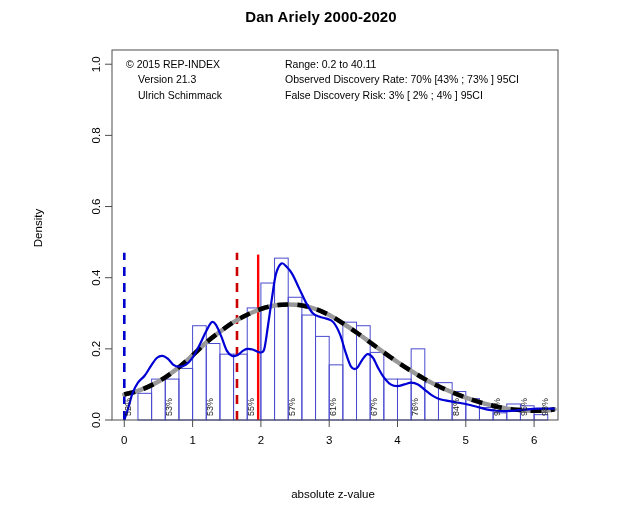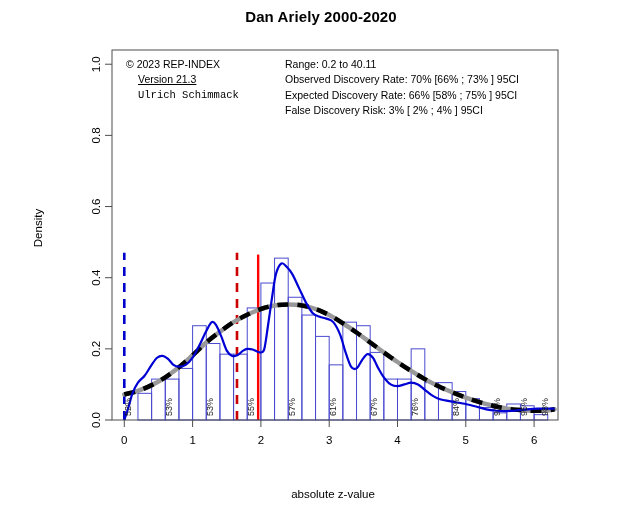--- a/index.html
+++ b/index.html
@@ -42,22 +42,22 @@
     white-space: nowrap;
   }
   #credit-block {
     left: 126px;
     top: 57px;
     text-align: left;
   }
   #credit-block .credit-line {
     display: block;
   }
-  #credit-block .credit-line.indent-1 { padding-left: 12px; text-decoration: underline; }
-  #credit-block .credit-line.indent-2 { padding-left: 12px; font-family: Liberation Mono, monospace; }
+  #credit-block .credit-line.indent-1 { padding-left: 12px; }
+  #credit-block .credit-line.indent-2 { padding-left: 12px; }
   #stats-block {
     left: 285px;
     top: 57px;
     text-align: left;
   }
   #stats-block .stat-line { display: block; }
   .axis-title {
     position: absolute;
     font-size: 11.5px;
   }
@@ -88,29 +88,28 @@
   }
 </style>
 </head>
 <body>
 
 <div id="figure">
 
   <div id="chart-title">Dan Ariely 2000-2020</div>
 
   <div class="anno-block" id="credit-block">
-    <span class="credit-line">© 2023 REP-INDEX</span>
+    <span class="credit-line">© 2015 REP-INDEX</span>
     <span class="credit-line indent-1">Version 21.3</span>
     <span class="credit-line indent-2">Ulrich Schimmack</span>
   </div>
 
   <div class="anno-block" id="stats-block">
     <span class="stat-line">Range: 0.2 to 40.11</span>
-    <span class="stat-line">Observed Discovery Rate: 70% [66% ; 73% ] 95CI</span>
-    <span class="stat-line">Expected Discovery Rate: 66% [58% ; 75% ] 95CI</span>
+    <span class="stat-line">Observed Discovery Rate: 70% [43% ; 73% ] 95CI</span>
     <span class="stat-line">False Discovery Risk: 3% [ 2% ; 4% ] 95CI</span>
   </div>
 
   <svg id="plot-svg" width="642" height="516">
     <g id="g-bars">
         <rect x="137.95405819295559" y="393.3173076923077" width="13.660030627871379" height="26.68269230769232" fill="none" stroke="#4a4ad0" stroke-width="1"></rect>
         <rect x="151.61408882082696" y="379.08653846153845" width="13.66003062787135" height="40.91346153846155" fill="none" stroke="#4a4ad0" stroke-width="1"></rect>
         <rect x="165.27411944869831" y="379.08653846153845" width="13.66003062787135" height="40.91346153846155" fill="none" stroke="#4a4ad0" stroke-width="1"></rect>
         <rect x="178.93415007656967" y="368.41346153846155" width="13.660030627871379" height="51.58653846153845" fill="none" stroke="#4a4ad0" stroke-width="1"></rect>
         <rect x="192.59418070444104" y="325.72115384615387" width="13.660030627871379" height="94.27884615384613" fill="none" stroke="#4a4ad0" stroke-width="1"></rect>

